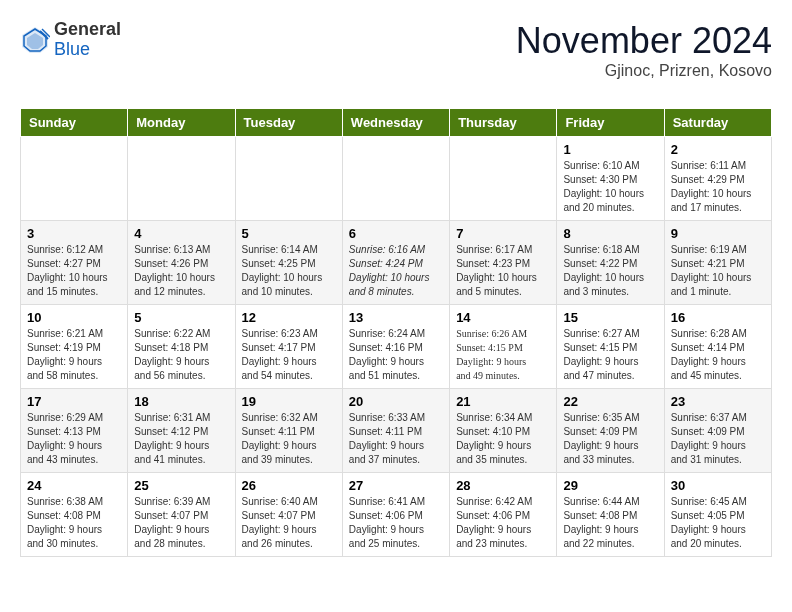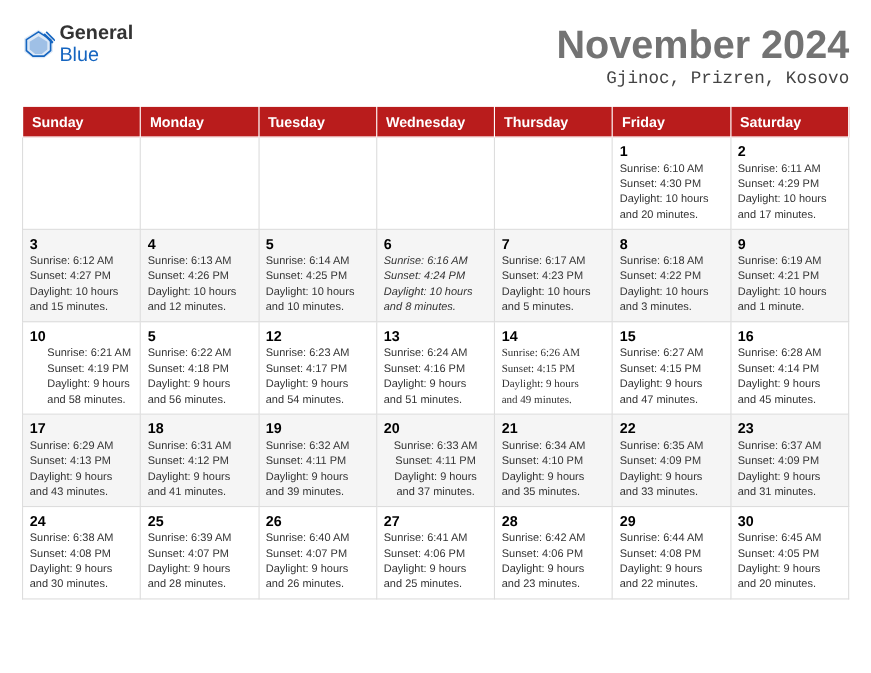--- a/index.html
+++ b/index.html
@@ -7,21 +7,21 @@
       font-family: Arial, sans-serif;
       background: #fff;
       width: 792px;
       min-height: 612px;
       padding: 20px;
     }
     .header {
       display: flex;
       align-items: flex-start;
       justify-content: space-between;
-      margin-bottom: 16px;
+      margin-bottom: 28px;
     }
     .logo {
       display: flex;
       align-items: center;
     }
     .logo-text {
       display: flex;
       flex-direction: column;
       line-height: 1.1;
     }
@@ -38,34 +38,33 @@
     .logo-icon {
       width: 30px;
       height: 30px;
       margin-right: 4px;
     }
     .title-section {
       text-align: right;
     }
     .month-title {
       font-size: 36px;
-      font-weight: bold;
-      color: #737373;
+      font-weight: normal;
+      color: #0f172a;
     }
     .subtitle {
       font-size: 16px;
       color: #444;
-      font-family: Liberation Mono, monospace;
     }
     .calendar {
       width: 100%;
       border-collapse: collapse;
     }
     .calendar th {
-      background-color: #b91c1c;
+      background-color: #4d7c0f;
       color: #fff;
       text-align: left;
       padding: 6px 8px;
       font-size: 13px;
       border: 1px solid #fff;
     }
     .calendar td {
       vertical-align: top;
       padding: 5px 6px;
       font-size: 10.5px;
@@ -196,21 +195,21 @@
             <div class="day-number">9</div>
             <div class="day-info" style="white-space: pre-line;">Sunrise: 6:19 AM
 Sunset: 4:21 PM
 Daylight: 10 hours
 and 1 minute.</div>
           </td>
         </tr>
         <tr>
           <td>
             <div class="day-number">10</div>
-            <div class="day-info" style="white-space: pre-line; margin-left: 16px;">Sunrise: 6:21 AM
+            <div class="day-info" style="white-space: pre-line;">Sunrise: 6:21 AM
 Sunset: 4:19 PM
 Daylight: 9 hours
 and 58 minutes.</div>
           </td>
           <td>
             <div class="day-number">5</div>
             <div class="day-info" style="white-space: pre-line;">Sunrise: 6:22 AM
 Sunset: 4:18 PM
 Daylight: 9 hours
 and 56 minutes.</div>
@@ -268,21 +267,21 @@
           </td>
           <td>
             <div class="day-number">19</div>
             <div class="day-info" style="white-space: pre-line;">Sunrise: 6:32 AM
 Sunset: 4:11 PM
 Daylight: 9 hours
 and 39 minutes.</div>
           </td>
           <td>
             <div class="day-number">20</div>
-            <div class="day-info" style="white-space: pre-line; text-align: center;">Sunrise: 6:33 AM
+            <div class="day-info" style="white-space: pre-line;">Sunrise: 6:33 AM
 Sunset: 4:11 PM
 Daylight: 9 hours
 and 37 minutes.</div>
           </td>
           <td>
             <div class="day-number">21</div>
             <div class="day-info" style="white-space: pre-line;">Sunrise: 6:34 AM
 Sunset: 4:10 PM
 Daylight: 9 hours
 and 35 minutes.</div>

